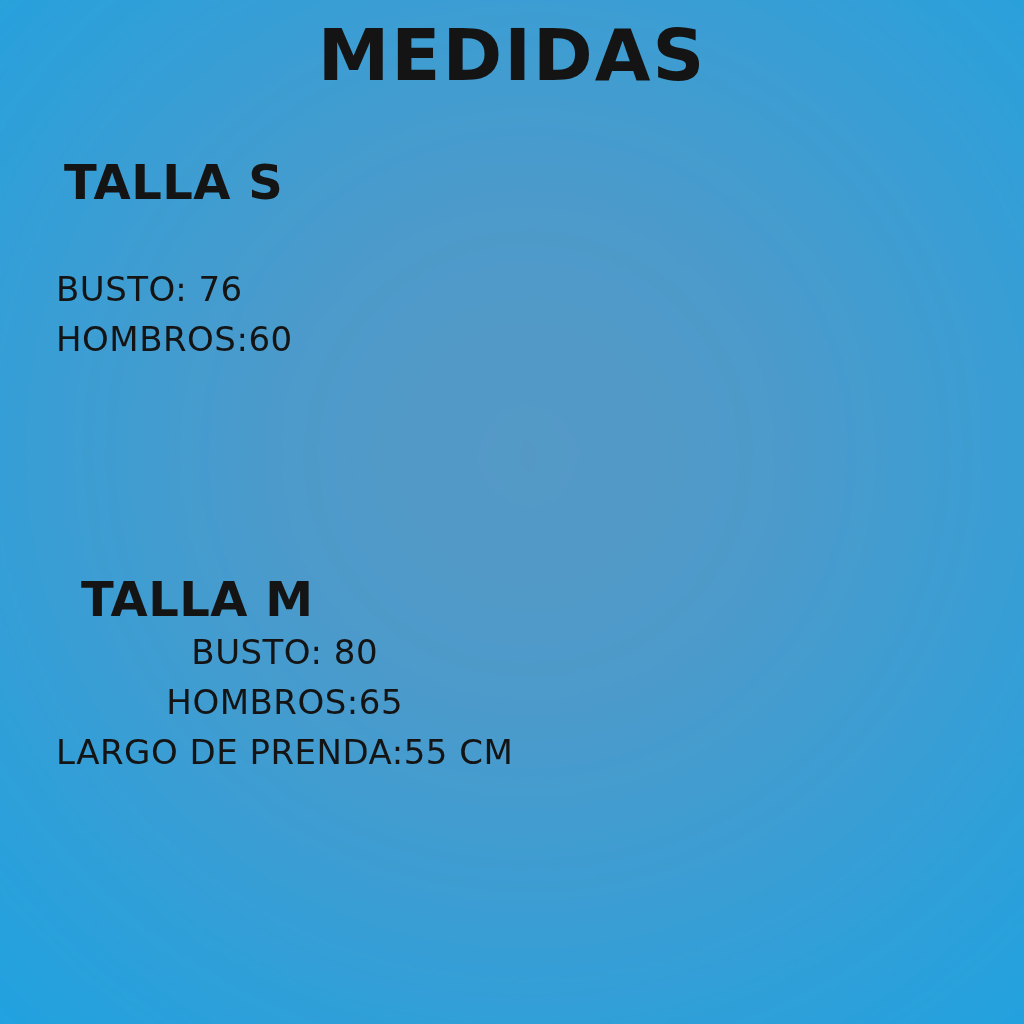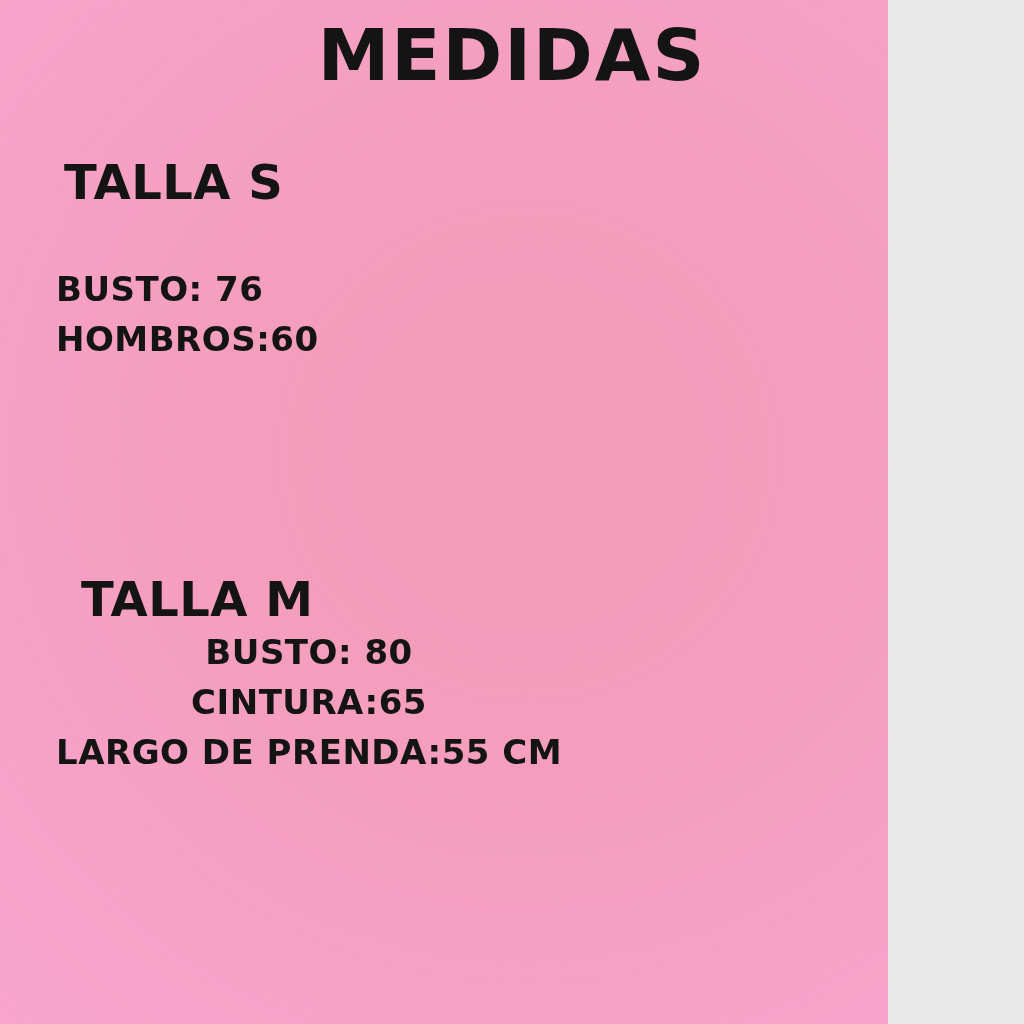--- a/index.html
+++ b/index.html
@@ -2,24 +2,24 @@
 <html><head>
 <meta charset="utf-8">
 <style>
   html, body {
     margin: 0;
     padding: 0;
     background: #e9e9e9;
   }
   .canvas {
     position: relative;
-    width: 888px;
+    width: 1024px;
     height: 1024px;
     overflow: hidden;
-    background: #f9a8d4;
+    background: #0ea5e9;
     font-family: "DejaVu Sans", "Liberation Sans", sans-serif;
     color: #141414;
   }
   
   .heart-svg {
     position: absolute;
     left: 0;
     top: 0;
     width: 1024px;
     height: 1024px;
@@ -49,21 +49,21 @@
     margin: 8px;
     font-size: 48px;
     font-weight: bold;
     letter-spacing: 0.5px;
   }
   .heading-s { top: 146px; left: 56px; }
   .heading-m { top: 563px; left: 73px; }
   .lines {
     margin: 0;
     font-size: 34px;
-    font-weight: bold;
+    font-weight: normal;
     line-height: 50px;
     letter-spacing: 0.5px;
   }
   .lines-s { top: 264px; left: 56px; }
   .lines-m { top: 627px; left: 56px; text-align: center; }
   .lines p { margin: 0; }
 </style>
 </head>
 <body>
 
@@ -85,18 +85,18 @@
     <div class="txt lines lines-s">
       <p>BUSTO: 76</p>
       <p>HOMBROS:60</p>
     </div>
   </section>
 
   <section>
     <h2 class="txt size-heading heading-m">TALLA M</h2>
     <div class="txt lines lines-m">
       <p>BUSTO: 80</p>
-      <p>CINTURA:65</p>
+      <p>HOMBROS:65</p>
       <p>LARGO DE PRENDA:55 CM</p>
     </div>
   </section>
 
 </div>
 
 </body></html>

